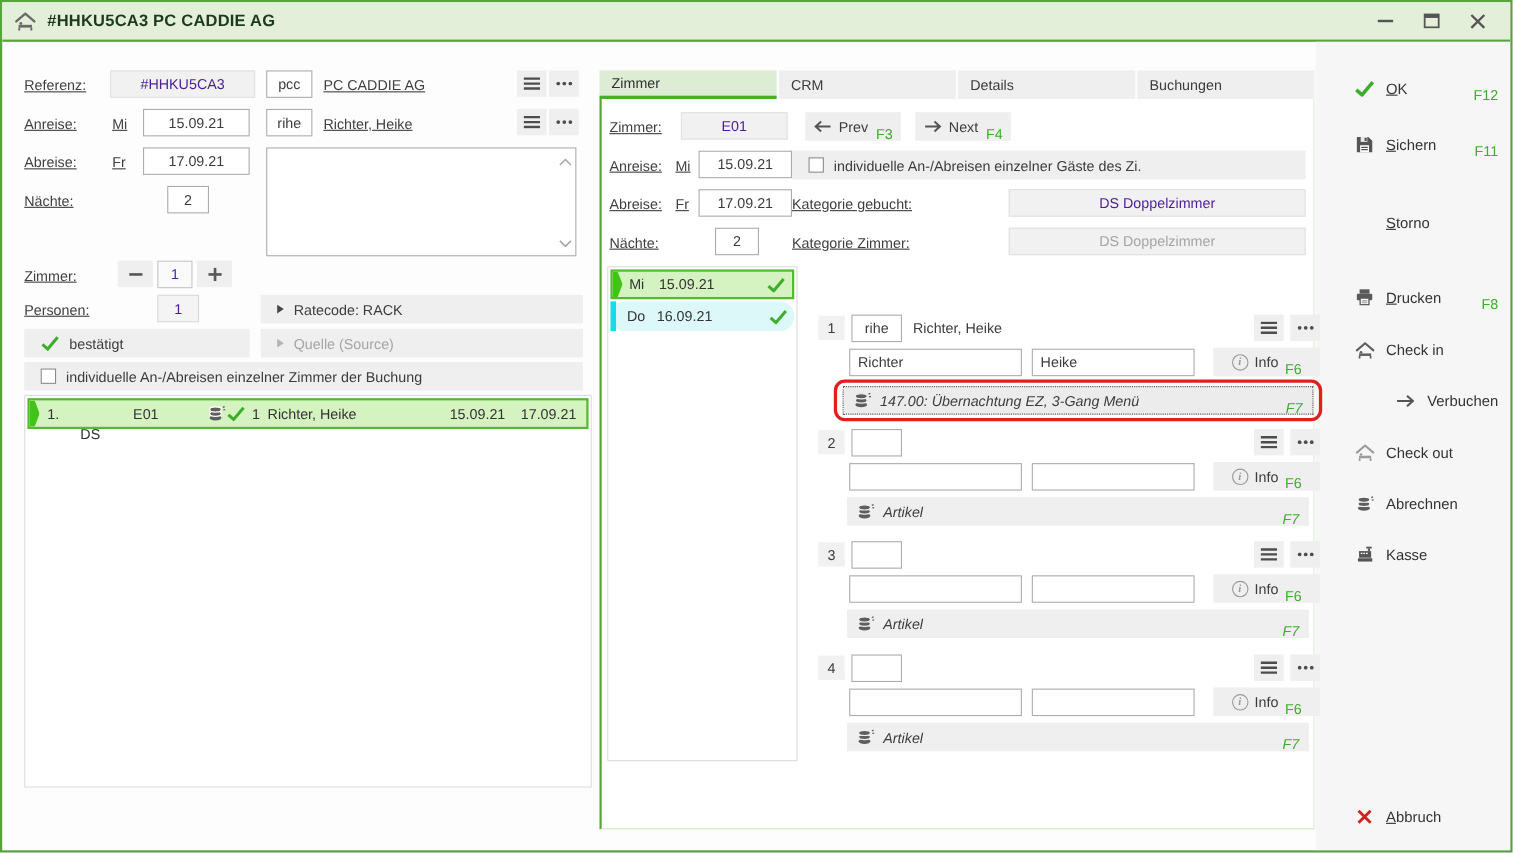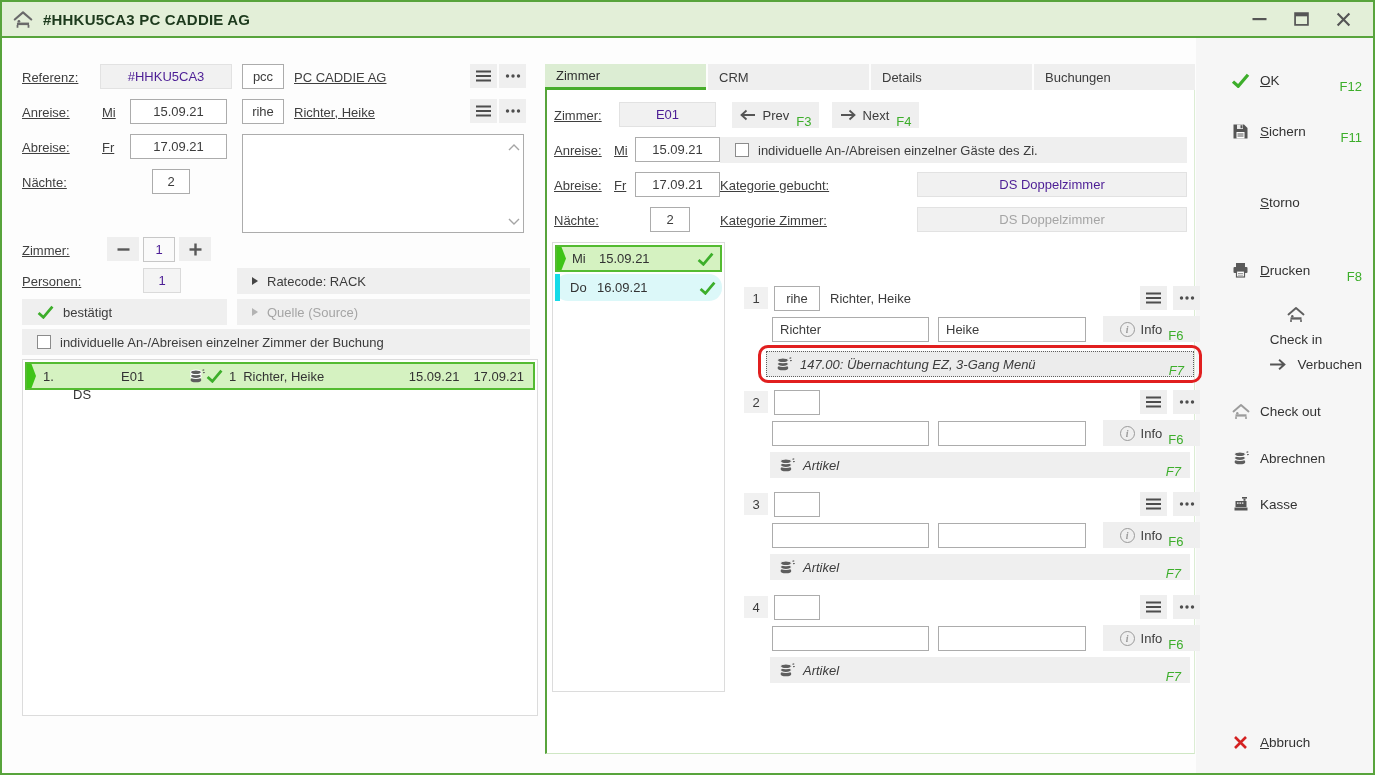--- a/index.html
+++ b/index.html
@@ -514,21 +514,21 @@
           <rect x="4" y="1" width="9" height="4" fill="#5a5a5a"></rect>
           <rect x="1.5" y="5" width="14" height="6" rx="1" fill="#5a5a5a"></rect>
           <rect x="4.5" y="9" width="8" height="6" fill="#fff" stroke="#5a5a5a" stroke-width="1.2"></rect>
           <path d="M6 11.5 H11 M6 13.2 H11" stroke="#9a9a9a" stroke-width="1"></path>
         </svg>
       </span>
     <span><span class="ak">D</span><span>rucken</span></span>
     <span class="key fkey">F8</span>
   </div>
 
-  <div class="sb" style="top:304px;flex-direction:column;">
+  <div class="sb" style="top:304px;">
     <span class="ico" style="color:#5f5f5f;">
         <svg width="20" height="17" viewBox="0 0 20 17">
           <path d="M2.5 8.5 L10 2 L17.5 8.5" stroke="currentColor" stroke-width="1.9" fill="none" stroke-linecap="round" stroke-linejoin="round"></path>
           <circle cx="6.3" cy="10.2" r="1.2" fill="currentColor"></circle>
           <rect x="4.5" y="11.3" width="11" height="2.3" fill="currentColor"></rect>
           <path d="M5 13.6 V16 M15 13.6 V16" stroke="currentColor" stroke-width="1.6"></path>
         </svg>
       </span>
     <span>Check in</span>
   </div>

